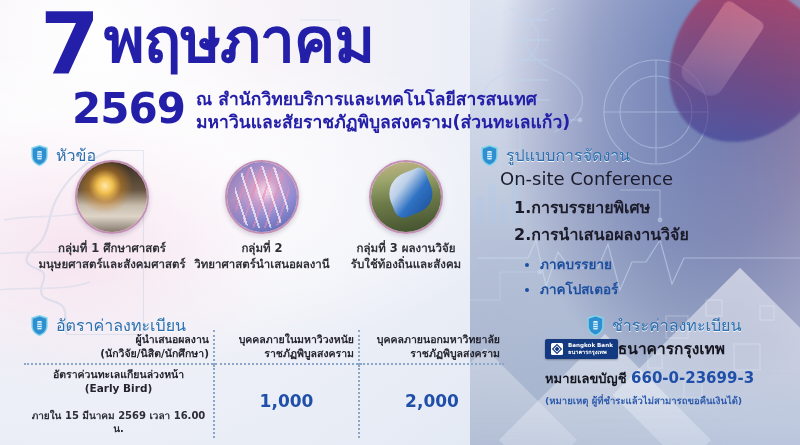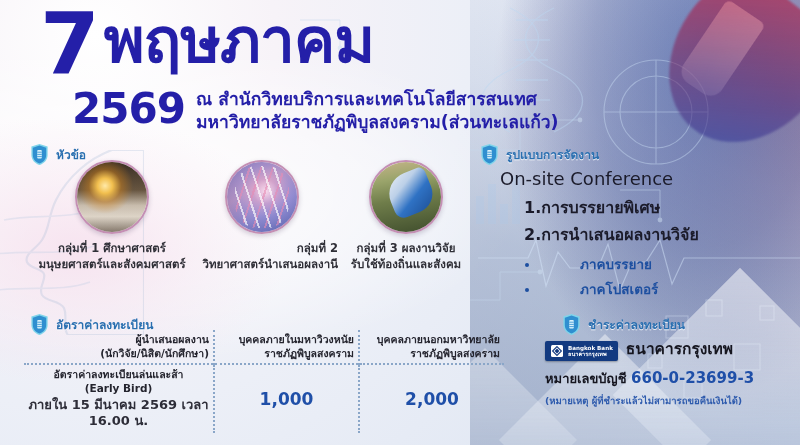--- a/index.html
+++ b/index.html
@@ -83,21 +83,21 @@
   }
   .venue{
     position:absolute; left:196px; top:82px; width:470px;
     color:#241fa8; font-size:17.5px; font-weight:bold; line-height:1.32;
     white-space:nowrap;
   }
 
   
   .sec-head{ position:absolute; display:flex; align-items:center; gap:7px; }
   .sec-head .sh-text{
-    font-size:12px; font-weight:bold; color:#2a6fb0;
+    font-size:16px; font-weight:normal; color:#2a6fb0;
     text-shadow:0 1px 0 rgba(255,255,255,.85);
   }
   .shield{ width:19px; height:23px; flex:0 0 auto; }
 
   
   .topics{ position:absolute; left:36px; top:160px; width:460px; height:130px; }
   .topic{ position:absolute; width:152px; text-align:center; }
   .topic .circ{
     width:74px; height:74px; border-radius:50%; margin:0 auto;
     border:2px solid #c48fb4; overflow:hidden; position:relative;
@@ -133,42 +133,42 @@
   }
   .img-field::after{
     content:""; position:absolute; left:26%; top:14%; width:62%; height:60%;
     background:linear-gradient(150deg, #e9eef5 0%, #bcd0e8 32%, #2f72c4 60%, #1d4f96 100%);
     border-radius:52% 16% 46% 22%; transform:rotate(-22deg);
   }
 
   
   .format{ position:absolute; left:500px; top:168px; width:290px; }
   .fmt-title{ font-size:18px; font-weight:normal; color:#1b1b2a; margin-bottom:6px; }
-  .fmt-li{ font-size:16px; font-weight:bold; color:#1b1b2a; margin:2px 0 2px 24px; }
+  .fmt-li{ font-size:16px; font-weight:bold; color:#1b1b2a; margin:2px 0 2px 14px; }
   .fmt-bullets{ margin:6px 0 0 40px; }
   .fmt-bullets li{ list-style:disc; color:#1d4fa0; font-size:13.5px; font-weight:bold; margin:3px 0; }
-  .fmt-bullets li span{ color:#1d4fa0;margin-left:40px; }
+  .fmt-bullets li span{ color:#1d4fa0; }
 
   
   .fee{ position:absolute; left:24px; top:330px; width:480px; }
   .fee-table{ width:100%; border-collapse:collapse; }
   .fee-table th,.fee-table td{
     text-align:center; vertical-align:middle; padding:3px 4px;
     font-size:10.5px; font-weight:bold; color:#24242e; line-height:1.3;
   }
   .fee-table th{ border-right:2px dotted #8aa6c8;text-align:right; }
   .fee-table td{ border-right:2px dotted #8aa6c8; border-top:2px dotted #8aa6c8; }
   .fee-table th:last-child,.fee-table td:last-child{ border-right:none;margin-top:13px; }
   .fee-amount{ font-size:17px !important; color:#1f4fa8 !important; font-weight:bold; }
-  .fee-sub{ font-size:13px; display:block; margin-top:1px; color:#2d2d38; }
+  .fee-sub{ font-size:10px; display:block; margin-top:13px; color:#2d2d38; }
   .col-a{ width:190px; } .col-b{ width:145px; } .col-c{ width:145px; }
 
   
   .pay{ position:absolute; left:545px; top:336px; width:250px; }
-  .bank-row{ display:flex; align-items:flex-end; gap:8px; }
+  .bank-row{ display:flex; align-items:center; gap:0; }
   .bank-logo{
     background:#133a80; color:#fff; border-radius:2px;
     padding:3px 5px; display:flex; align-items:center; gap:4px;
     box-shadow:0 1px 2px rgba(0,0,0,.3);
   }
   .bank-mark{ width:14px; height:14px; flex:0 0 auto; }
   .bank-logo-txt{ font-size:5.6px; font-weight:bold; line-height:1.15; white-space:nowrap; }
   .bank-name{ font-size:15.5px; font-weight:bold; color:#15151f; }
   .acct-line{ margin-top:7px; font-size:13px; font-weight:bold; color:#15151f; white-space:nowrap; }
   .acct-num{ color:#1f4fa8; font-size:15px; }
@@ -247,21 +247,21 @@
   </svg>
 
   <div class="header">
     <div class="date-row">
       <div class="day">7</div>
       <div class="month">พฤษภาคม</div>
     </div>
     <div class="year">2569</div>
     <div class="venue">
       <div>ณ สำนักวิทยบริการและเทคโนโลยีสารสนเทศ</div>
-      <div>มหาวิทยาลัยราชภัฏพิบูลสงคราม(ส่วนทะเลแก้ว)</div>
+      <div>มหาวินและสัยราชภัฏพิบูลสงคราม(ส่วนทะเลแก้ว)</div>
     </div>
   </div>
 
   <div class="sec-head" style="left:30px; top:143px;">
     <svg class="shield" viewBox="0 0 19 23">
       <path d="M9.5 1 L17.6 3.6 V12 C17.6 17.2 13.8 20.6 9.5 22 C5.2 20.6 1.4 17.2 1.4 12 V3.6 Z" fill="#7fd4ea"></path>
       <path d="M9.5 2.6 L16.2 4.7 V12 C16.2 16.4 13.1 19.3 9.5 20.6 C5.9 19.3 2.8 16.4 2.8 12 V4.7 Z" fill="#2f8fd0"></path>
       <rect x="7.2" y="7" width="4.6" height="8.6" rx="1" fill="#d8f2fb"></rect>
       <path d="M7.2 9.2 H11.8 M7.2 11.4 H11.8 M7.2 13.6 H11.8" stroke="#2f8fd0" stroke-width="0.8"></path>
     </svg>
@@ -273,21 +273,21 @@
     <div class="topic" style="left:0px; top:0px;">
       <div class="circ">
         <div class="circ-inner img-book"></div>
       </div>
       <div class="cap">
         <div>กลุ่มที่ 1 ศึกษาศาสตร์</div>
         <div>มนุษยศาสตร์และสังคมศาสตร์</div>
       </div>
     </div>
 
-    <div class="topic" style="left:150px; top:0px;text-align:right;">
+    <div class="topic" style="left:150px; top:0px;">
       <div class="circ">
         <div class="circ-inner img-dna"></div>
       </div>
       <div class="cap">
         <div>กลุ่มที่ 2</div>
         <div>วิทยาศาสตร์นำเสนอผลงานี</div>
       </div>
     </div>
 
     <div class="topic" style="left:294px; top:0px;">
@@ -345,32 +345,32 @@
           </th>
           <th class="col-c">
             <div>บุคคลภายนอกมหาวิทยาลัย</div>
             <div>ราชภัฏพิบูลสงคราม</div>
           </th>
         </tr>
       </thead>
       <tbody>
         <tr>
           <td>
-            <div>อัตราค่าลงทะเบียนล่นและส้า</div>
+            <div>อัตราค่วนทะเลแกียนล่วงหน้า</div>
             <div>(Early Bird)</div>
             <span class="fee-sub">ภายใน 15 มีนาคม 2569 เวลา 16.00 น.</span>
           </td>
           <td class="fee-amount">1,000</td>
           <td class="fee-amount">2,000</td>
         </tr>
       </tbody>
     </table>
   </div>
 
-  <div class="sec-head" style="left:562px; top:313px;">
+  <div class="sec-head" style="left:586px; top:313px;">
     <svg class="shield" viewBox="0 0 19 23">
       <path d="M9.5 1 L17.6 3.6 V12 C17.6 17.2 13.8 20.6 9.5 22 C5.2 20.6 1.4 17.2 1.4 12 V3.6 Z" fill="#7fd4ea"></path>
       <path d="M9.5 2.6 L16.2 4.7 V12 C16.2 16.4 13.1 19.3 9.5 20.6 C5.9 19.3 2.8 16.4 2.8 12 V4.7 Z" fill="#2f8fd0"></path>
       <rect x="7.2" y="7" width="4.6" height="8.6" rx="1" fill="#d8f2fb"></rect>
       <path d="M7.2 9.2 H11.8 M7.2 11.4 H11.8 M7.2 13.6 H11.8" stroke="#2f8fd0" stroke-width="0.8"></path>
     </svg>
     <span class="sh-text">ชำระค่าลงทะเบียน</span>
   </div>
 
   <div class="pay">

